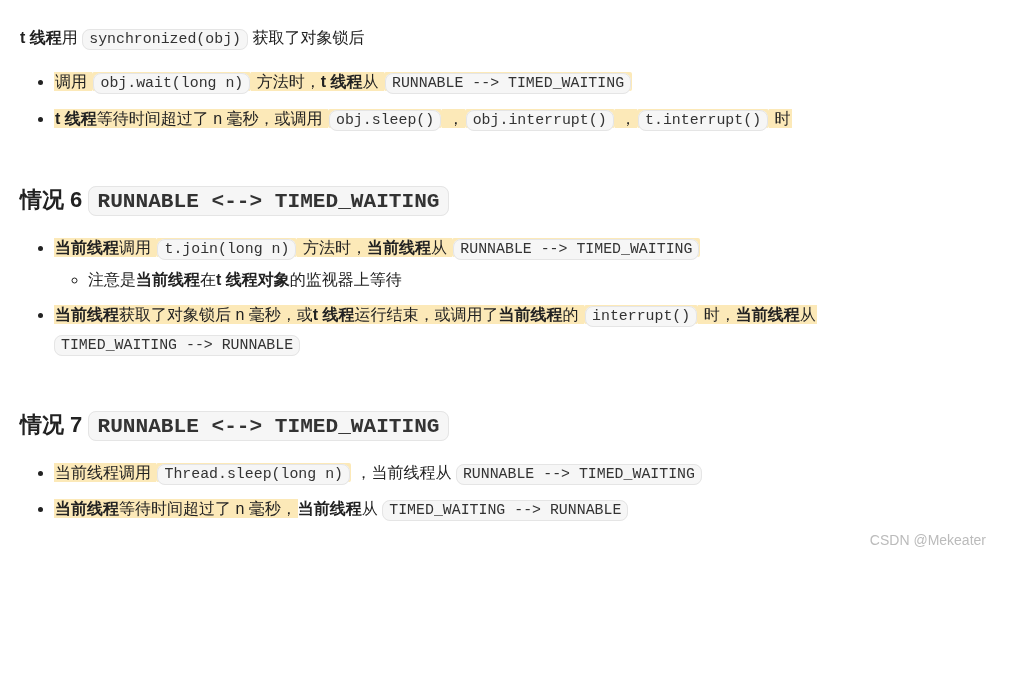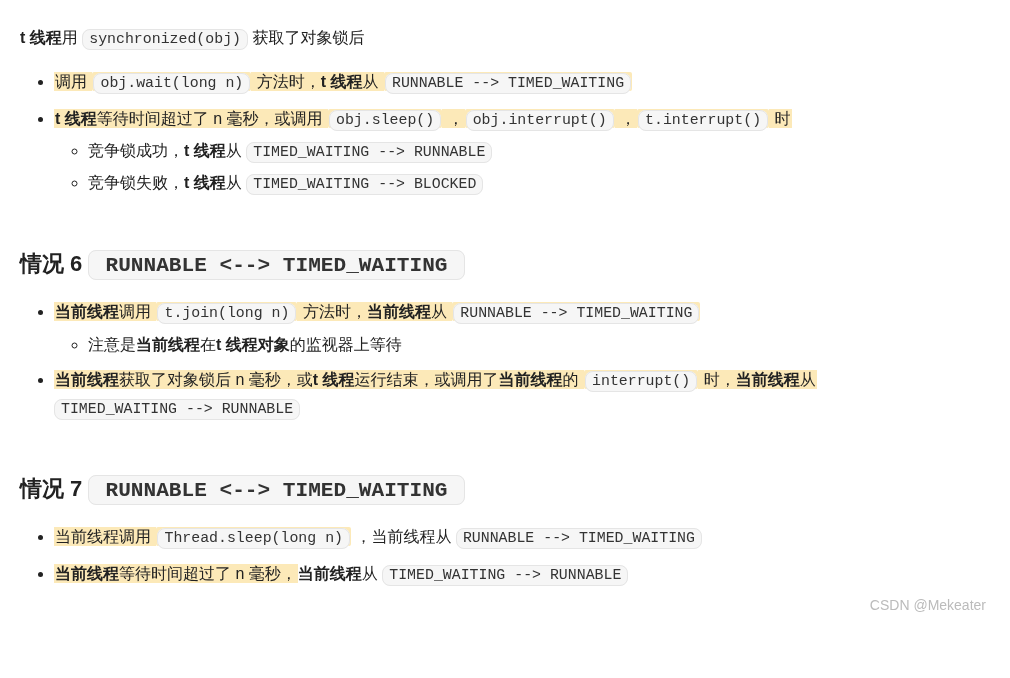--- a/index.html
+++ b/index.html
@@ -35,21 +35,21 @@
   }
   h2 {
     font-size: 22px;
     font-weight: 700;
     margin-top: 48px;
     margin-bottom: 14px;
   }
   h2 code {
     font-size: 0.96em;
     font-weight: 700;
-    padding: 2px 16px;
+    padding: 2px 8px;
   }
   ul {
     padding-left: 34px;
     margin-top: 6px;
     margin-bottom: 6px;
   }
   ul ul {
     list-style-type: circle;
     padding-left: 34px;
     margin-top: 4px;
@@ -75,28 +75,20 @@
 <p>
   <b>t 线程</b><span>用 </span><code>synchronized(obj)</code><span> 获取了对象锁后</span>
 </p>
 
 <ul>
   <li>
     <span class="hl"><span>调用 </span></span><span class="hl-code"><code>obj.wait(long n)</code></span><span class="hl"><span> 方法时，</span><b>t 线程</b><span>从 </span></span><span class="hl-code"><code>RUNNABLE --&gt; TIMED_WAITING</code></span>
   </li>
   <li>
     <span class="hl"><b>t 线程</b><span>等待时间超过了 n 毫秒，或调用 </span></span><span class="hl-code"><code>obj.sleep()</code></span><span class="hl"> ，</span><span class="hl-code"><code>obj.interrupt()</code></span><span class="hl"> ，</span><span class="hl-code"><code>t.interrupt()</code></span><span class="hl"> 时</span>
-    <ul>
-      <li>
-        <span>竞争锁成功，</span><b>t 线程</b><span>从 </span><code>TIMED_WAITING --&gt; RUNNABLE</code>
-      </li>
-      <li>
-        <span>竞争锁失败，</span><b>t 线程</b><span>从 </span><code>TIMED_WAITING --&gt; BLOCKED</code>
-      </li>
-    </ul>
   </li>
 </ul>
 
 <h2>
   <span>情况 6 </span><code>RUNNABLE &lt;--&gt; TIMED_WAITING</code>
 </h2>
 
 <ul>
   <li>
     <span class="hl"><b>当前线程</b><span>调用 </span></span><span class="hl-code"><code>t.join(long n)</code></span><span class="hl"><span> 方法时，</span><b>当前线程</b><span>从 </span></span><span class="hl-code"><code>RUNNABLE --&gt; TIMED_WAITING</code></span>

